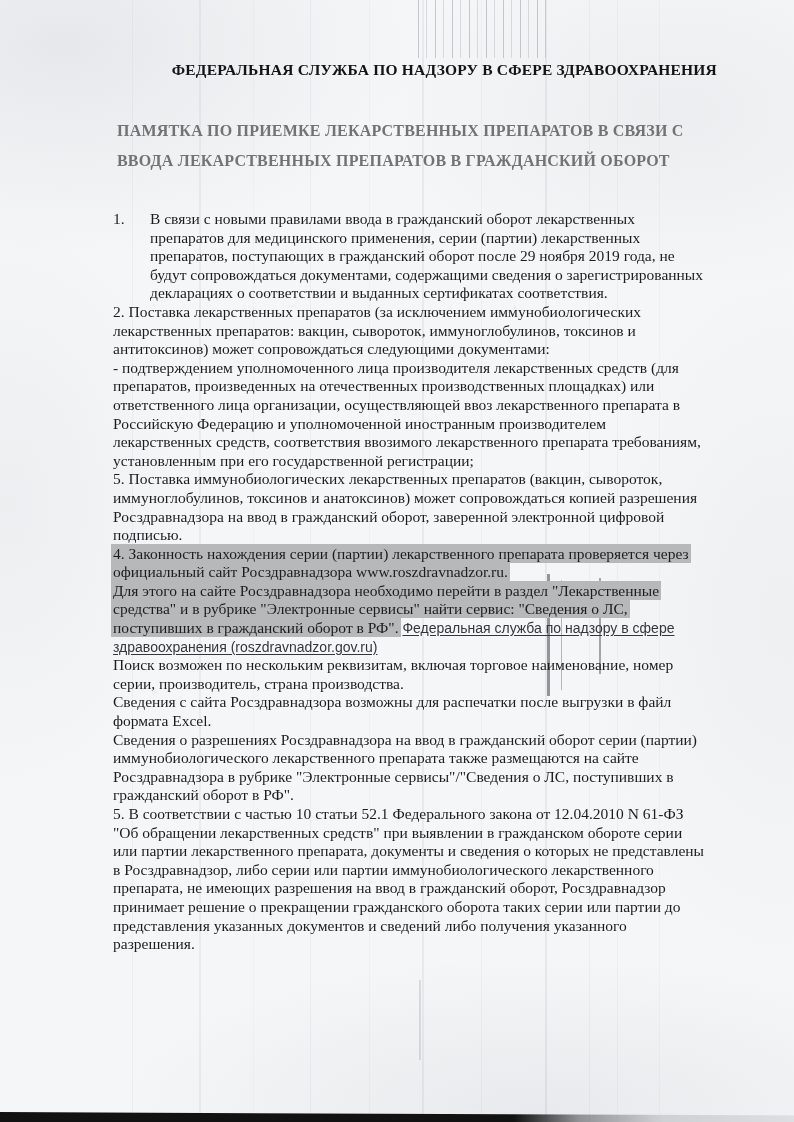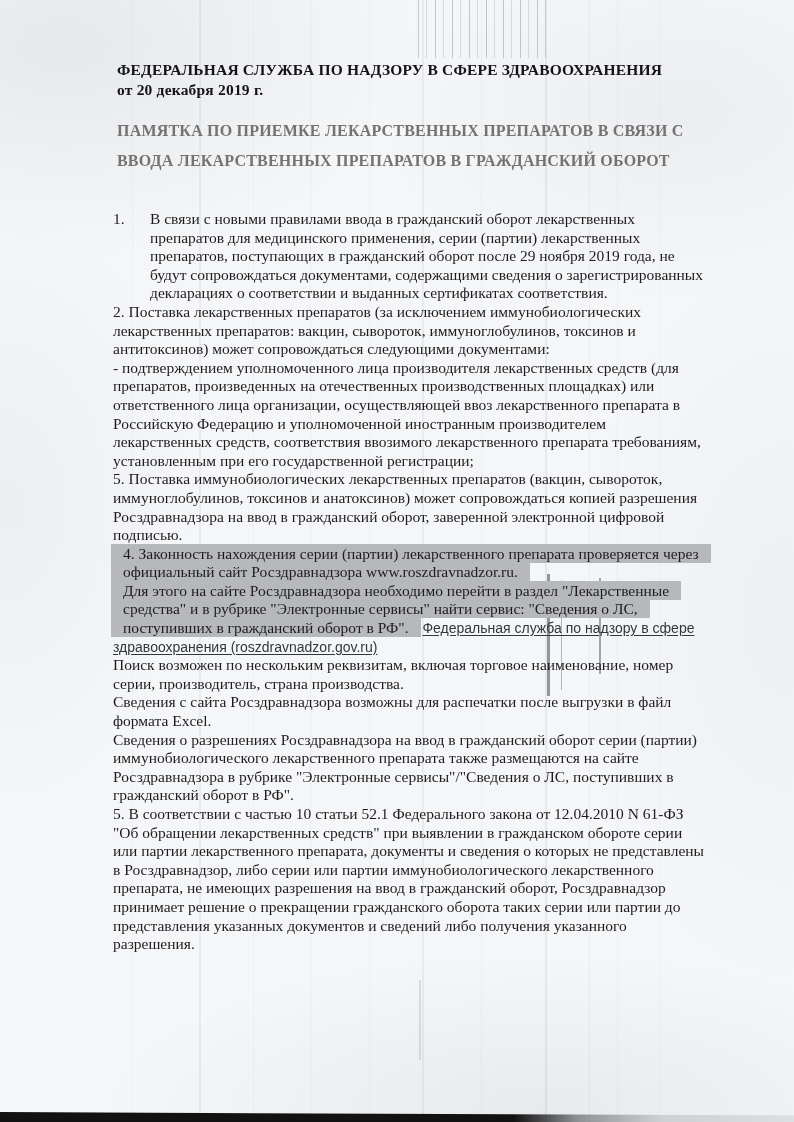--- a/index.html
+++ b/index.html
@@ -37,33 +37,33 @@
   .bottom-band{
     position:absolute;left:-6px;top:1112px;width:812px;height:14px;
     transform:rotate(.25deg);transform-origin:left top;pointer-events:none;
     background:linear-gradient(to right,
       var(--band,#121212) 0%, var(--band,#121212) 64%,
       rgba(70,72,75,.55) 72%, rgba(150,155,160,.35) 82%, rgba(175,180,185,.28) 100%);
   }
   
   .doc{position:absolute;left:0;top:0;width:794px;color:var(--ink,#1d1d1f);}
   .doc-header{position:absolute;left:117px;top:60px;width:600px;
-    font-weight:bold;font-size:15.5px;line-height:20px;letter-spacing:.2px;color:#141416;}
+    font-weight:bold;font-size:15.5px;line-height:20px;letter-spacing:.2px;color:#141416;text-align:right;}
   .doc-header p{margin:0;}
   .doc-title{position:absolute;left:117px;top:116px;width:620px;
     font-weight:bold;font-size:16px;line-height:30px;letter-spacing:.2px;color:#737373;}
   .doc-title p{margin:0;}
   .doc-body{position:absolute;left:113px;top:210px;width:594px;
     font-size:15.5px;line-height:18.6px;text-align:left;}
   .doc-body p{margin:0;}
   .doc-body p.list-item{position:relative;padding-left:37px;}
   .doc-body p.list-item .marker{position:absolute;left:0;top:0;}
   mark{
     background:var(--hl,#b6b8ba);color:inherit;
-    padding:1px 12px;margin:-1px -2px;
+    padding:1px 2px;margin:-1px -2px;
     -webkit-box-decoration-break:clone;box-decoration-break:clone;
   }
   a.doc-link{
     font-family:"Liberation Sans", sans-serif;
     font-size:14px;color:var(--link,#33373c);
     text-decoration:underline;text-underline-offset:2px;cursor:pointer;
   }
 </style>
 </head>
 <body>
@@ -89,21 +89,20 @@
   <div class="hl-streak" style="left:547px;top:574px;width:3px;height:122px;background:rgba(30,32,36,.45);"></div>
   <div class="hl-streak" style="left:561px;top:580px;width:1px;height:110px;background:rgba(30,32,36,.30);"></div>
   <div class="hl-streak" style="left:599px;top:578px;width:2px;height:96px;background:rgba(30,32,36,.38);"></div>
   <div class="hl-streak" style="left:419px;top:980px;width:2px;height:80px;background:rgba(60,65,75,.14);"></div>
 
   <div class="bottom-band"></div>
 
   <div class="doc">
     <div class="doc-header">
       <p>ФЕДЕРАЛЬНАЯ СЛУЖБА ПО НАДЗОРУ В СФЕРЕ ЗДРАВООХРАНЕНИЯ</p>
-      <p>от 20 декабря 2019 г.</p>
     </div>
     <div class="doc-title">
       <p>ПАМЯТКА ПО ПРИЕМКЕ ЛЕКАРСТВЕННЫХ ПРЕПАРАТОВ В СВЯЗИ С</p>
       <p>ВВОДА ЛЕКАРСТВЕННЫХ ПРЕПАРАТОВ В ГРАЖДАНСКИЙ ОБОРОТ</p>
     </div>
     <div class="doc-body">
         <p class="para list-item"><span class="marker">1.</span><span>В связи с новыми правилами ввода в гражданский оборот лекарственных препаратов для медицинского применения, серии (партии) лекарственных препаратов, поступающих в гражданский оборот после 29 ноября 2019 года, не будут сопровождаться документами, содержащими сведения о зарегистрированных декларациях о соответствии и выданных сертификатах соответствия.</span></p>
         <p class="para"><span>2. Поставка лекарственных препаратов (за исключением иммунобиологических лекарственных препаратов: вакцин, сывороток, иммуноглобулинов, токсинов и антитоксинов) может сопровождаться следующими документами:</span></p>
         <p class="para"><span>- подтверждением уполномоченного лица производителя лекарственных средств (для препаратов, произведенных на отечественных производственных площадках) или ответственного лица организации, осуществляющей ввоз лекарственного препарата в Российскую Федерацию и уполномоченной иностранным производителем лекарственных средств, соответствия ввозимого лекарственного препарата требованиям, установленным при его государственной регистрации;</span></p>
         <p class="para"><span>5. Поставка иммунобиологических лекарственных препаратов (вакцин, сывороток, иммуноглобулинов, токсинов и анатоксинов) может сопровождаться копией разрешения Росздравнадзора на ввод в гражданский оборот, заверенной электронной цифровой подписью.</span></p>

